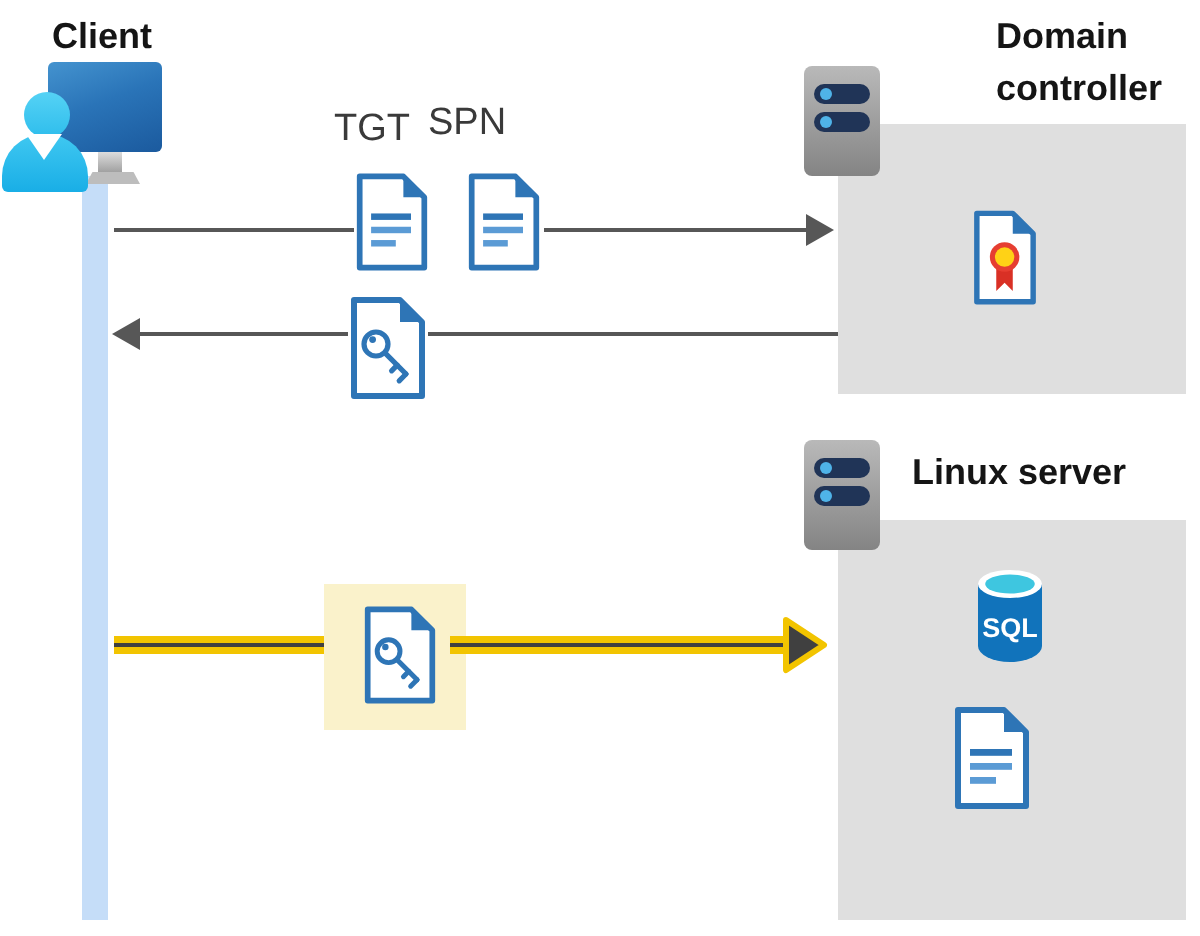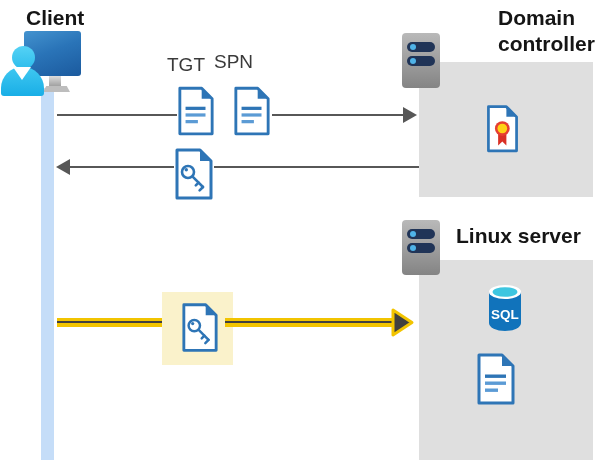--- a/index.html
+++ b/index.html
@@ -4,21 +4,21 @@
 <style>
   html,body{margin:0;padding:0;background:#fff;}
   #stage{
     position:relative;width:600px;height:468px;background:#ffffff;
     font-family:"Liberation Sans",sans-serif;overflow:hidden;
     -webkit-font-smoothing:antialiased;
   }
   .abs{position:absolute;}
 
   
-  .title{font-weight:700;color:#151515;font-size:21px;line-height:26px;}
+  .title{font-weight:700;color:#151515;font-size:18px;line-height:26px;}
   .sub{color:#3a3a3a;font-size:19px;line-height:20px;}
   .keytab{color:#3a3a3a;font-size:21px;text-align:center;}
 
   
   .monitor{left:24px;top:31px;width:57px;height:45px;border-radius:3px;
     background:linear-gradient(160deg,#4493cf 0%,#2a74b8 45%,#1b5a9e 100%);z-index:6;}
   .stand-neck{left:49px;top:75px;width:12px;height:12px;
     background:linear-gradient(to bottom,#e3e3e3,#9b9b9b);z-index:5;}
   .stand-base{left:43px;top:86px;width:27px;height:6px;background:#bdbdbd;
     clip-path:polygon(12% 0,88% 0,100% 100%,0 100%);z-index:5;}

